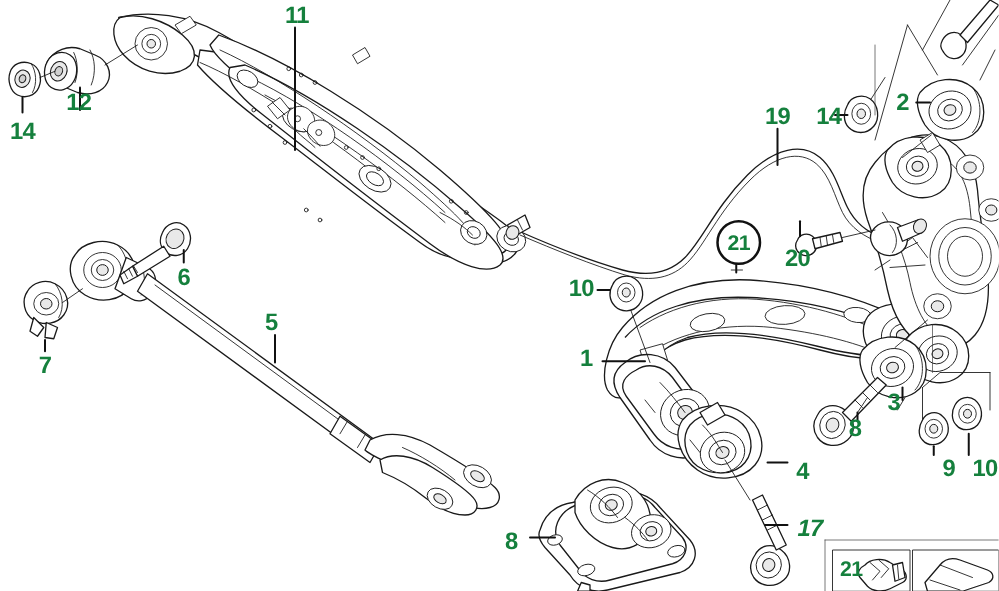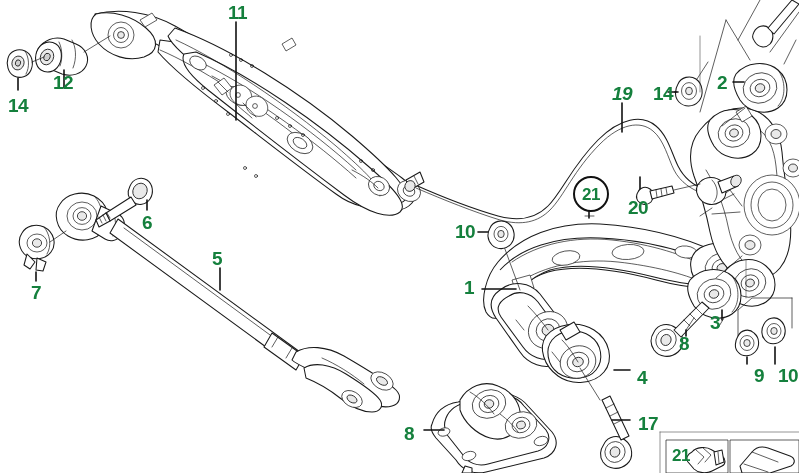--- a/index.html
+++ b/index.html
@@ -482,29 +482,29 @@
     <path class="lnh" d="M700,36 L700,92"></path>
 
   </svg>
 
   <div class="callout" style="left:8px;  top:96px;">14</div>
   <div class="callout" style="left:53px; top:73px;">12</div>
   <div class="callout" style="left:228px;top:3px;">11</div>
   <div class="callout" style="left:142px;top:213px;">6</div>
   <div class="callout" style="left:31px; top:283px;">7</div>
   <div class="callout" style="left:212px;top:249px;">5</div>
-  <div class="callout" style="left:612px;top:84px;font-style:italic;">19</div>
+  <div class="callout" style="left:612px;top:84px;">19</div>
   <div class="callout" style="left:653px;top:84px;">14</div>
   <div class="callout" style="left:717px;top:73px;">2</div>
   <div class="callout" style="left:628px;top:163px;margin-top:35px;">20</div>
   <div class="callout circled" style="left:573px;top:176px;">21</div>
   <div class="callout" style="left:455px;top:222px;">10</div>
   <div class="callout" style="left:464px;top:278px;">1</div>
   <div class="callout" style="left:710px;top:313px;">3</div>
   <div class="callout" style="left:679px;top:334px;">8</div>
   <div class="callout" style="left:754px;top:366px;">9</div>
   <div class="callout" style="left:778px;top:366px;">10</div>
   <div class="callout" style="left:637px;top:368px;">4</div>
-  <div class="callout" style="left:638px;top:414px;">17</div>
+  <div class="callout" style="left:638px;top:414px;font-style:italic;">17</div>
   <div class="callout" style="left:404px;top:424px;">8</div>
   <div class="callout small" style="left:672px;top:447px;">21</div>
 
 </div>
 
 </body></html>

